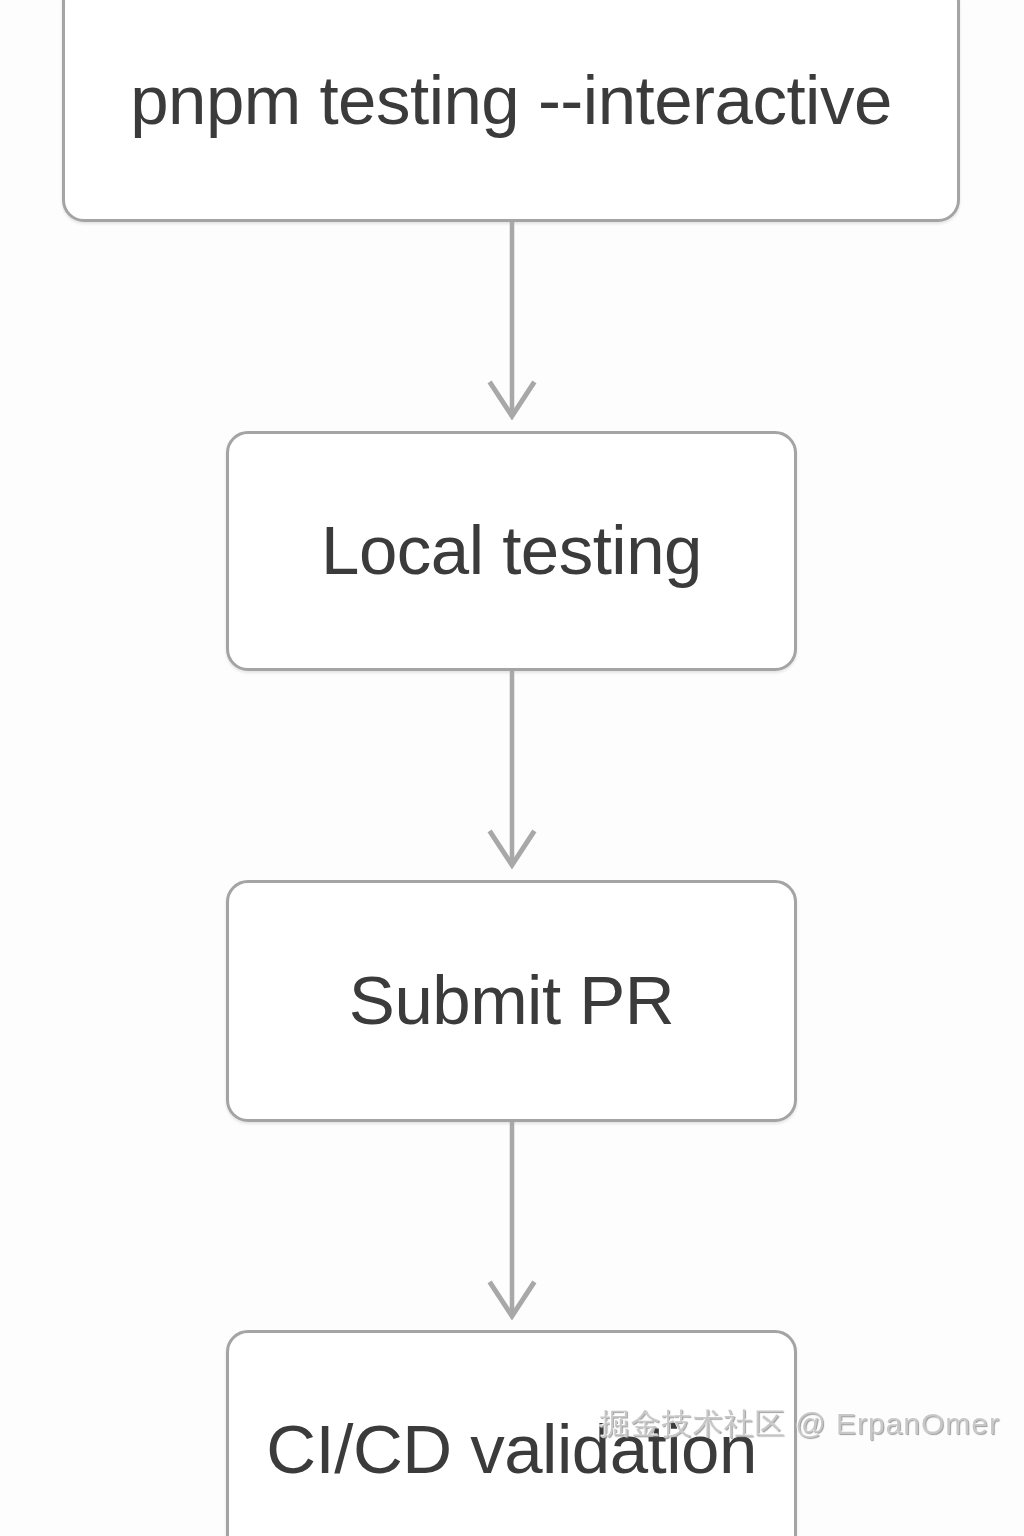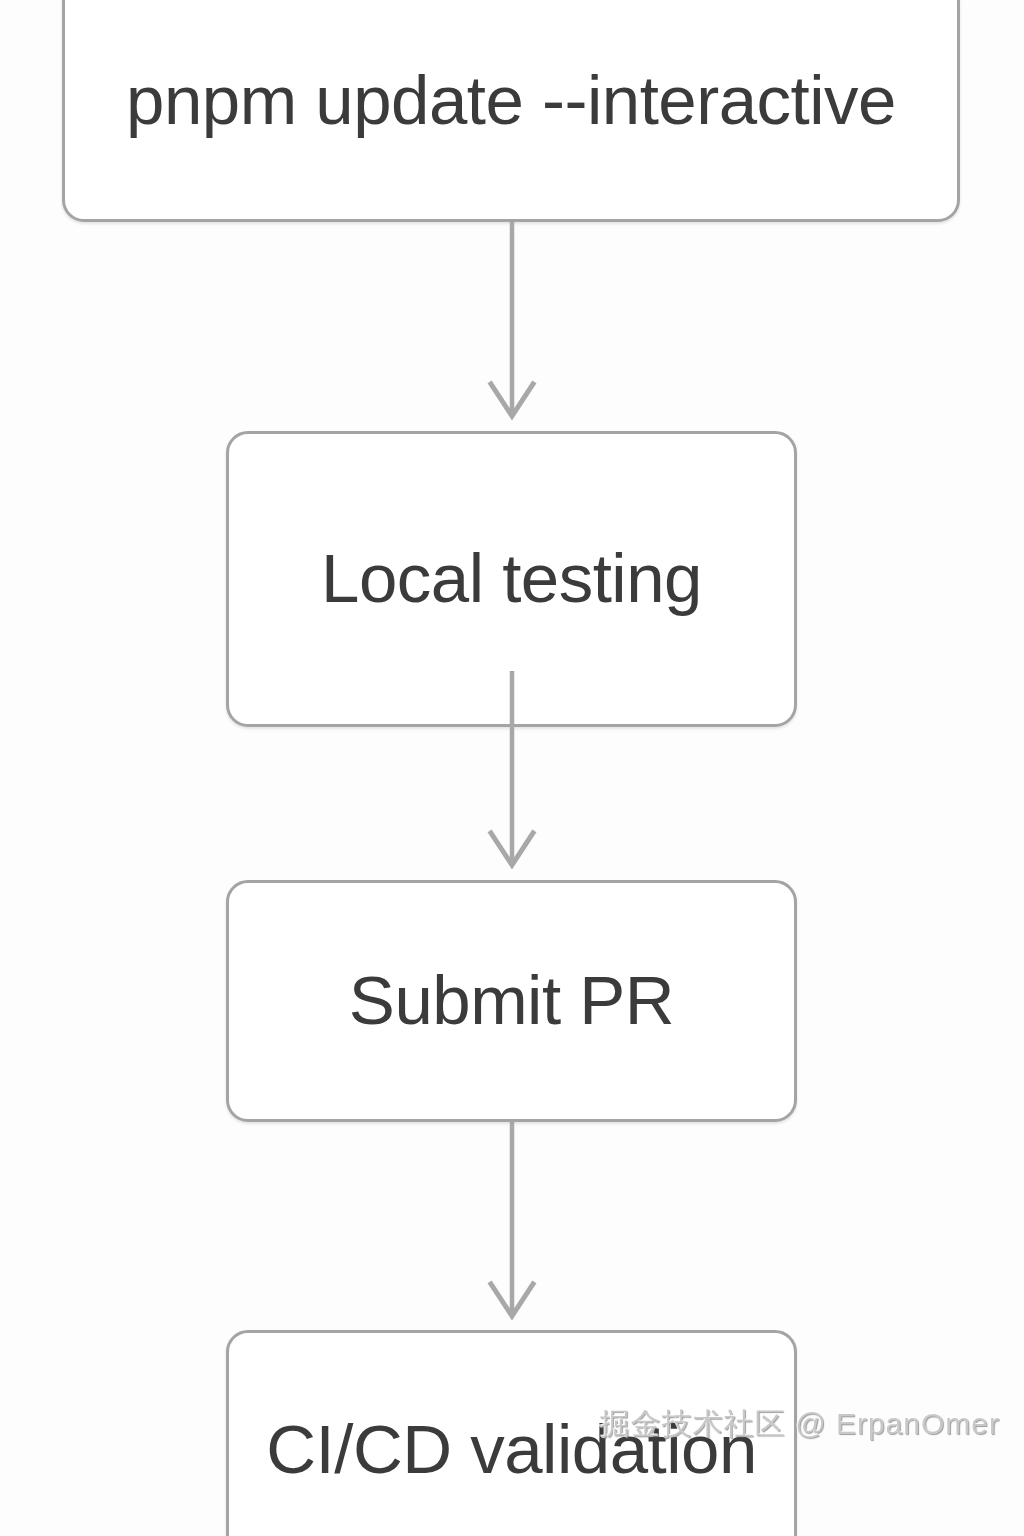--- a/index.html
+++ b/index.html
@@ -33,21 +33,21 @@
   .node-label {
     font-size: 69px;
     line-height: 1.1;
     color: var(--node-text);
     letter-spacing: -0.5px;
     white-space: nowrap;
     text-align: center;
   }
   
   .node-1 { left: 62px;  top: -20px;  width: 898px; height: 242px; }
-  .node-2 { left: 226px; top: 431px;  width: 571px; height: 296px; }
+  .node-2 { left: 226px; top: 431px;  width: 571px; height: 240px; }
   .node-3 { left: 226px; top: 880px;  width: 571px; height: 242px; justify-content: center; }
   .node-4 { left: 226px; top: 1330px; width: 571px; height: 240px; }
   .edge {
     position: absolute;
     width: 60px;
     height: 198px;
     color: var(--arrow);
   }
   .edge-1 { left: 482px; top: 222px; }
   .edge-2 { left: 482px; top: 671px; }
@@ -63,21 +63,21 @@
                   1px  1px 1px rgba(105,105,105,0.65);
     white-space: nowrap;
   }
 </style>
 </head>
 <body>
 
 <div class="stage">
 
   <div class="node node-1">
-    <span class="node-label">pnpm update --interactive</span>
+    <span class="node-label">pnpm testing --interactive</span>
   </div>
 
   <svg class="edge edge-1" viewBox="0 0 60 198" aria-hidden="true">
     <line x1="30" y1="0" x2="30" y2="193" stroke="currentColor" stroke-width="4.5"></line>
     <polyline points="9,162 30,194 51,162" fill="none" stroke="currentColor" stroke-width="5" stroke-linecap="square" stroke-linejoin="miter"></polyline>
   </svg>
 
   <div class="node node-2">
     <span class="node-label">Local testing</span>
   </div>

